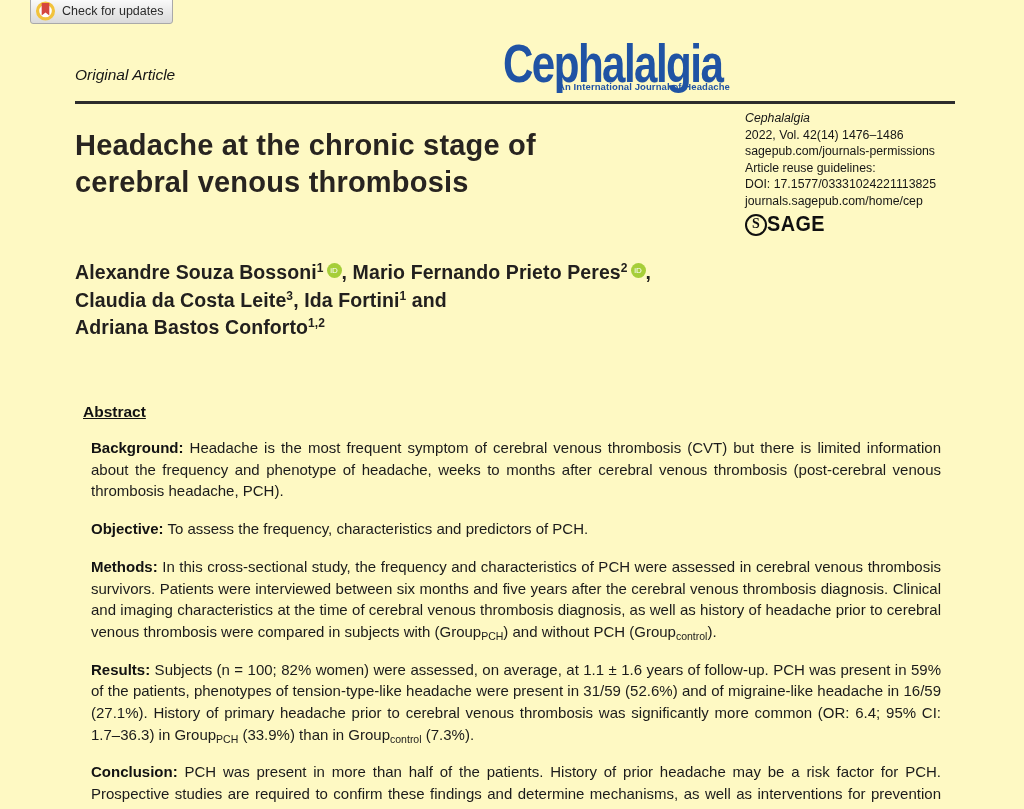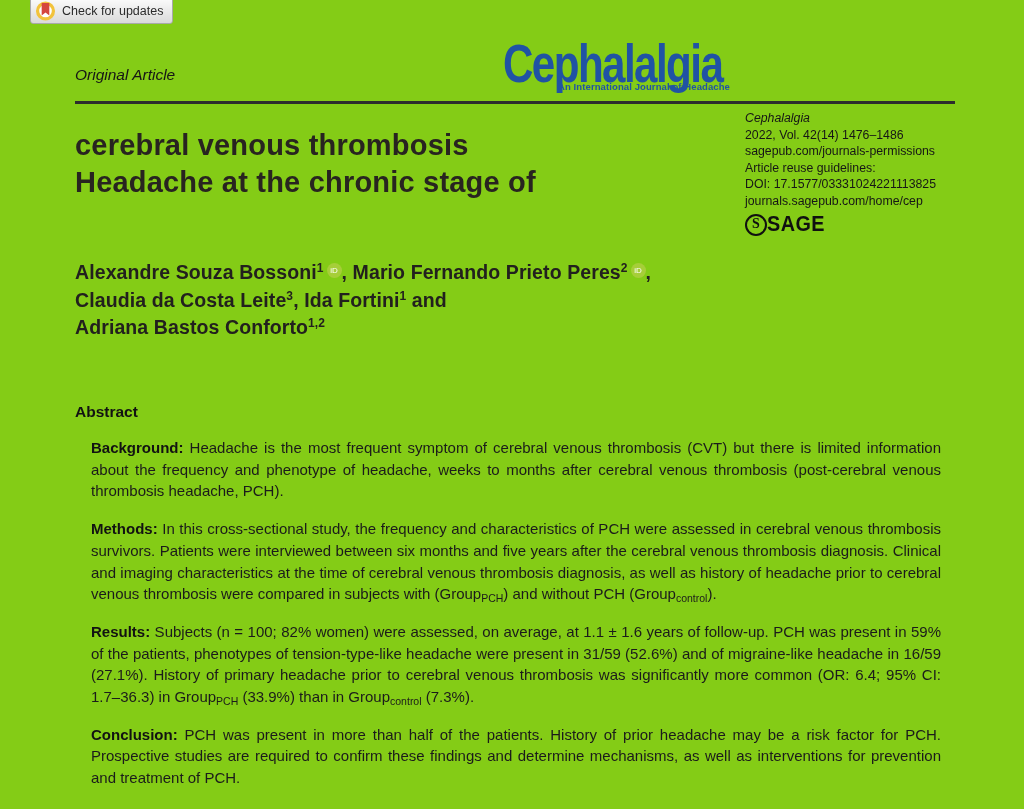--- a/index.html
+++ b/index.html
@@ -1,16 +1,16 @@
 <!DOCTYPE html>
 <html><head>
 <meta charset="utf-8">
 <style>
   html,body{margin:0;padding:0;background:#fff;}
-  .page{position:relative;width:1024px;height:809px;background:#84cc16;overflow:hidden;
+  .page{position:relative;width:1024px;height:809px;background:#fef9c3;overflow:hidden;
         font-family:"Liberation Sans",sans-serif;color:#1b1b1b;}
 
   
   .crossmark{position:absolute;left:30px;top:-3px;display:flex;align-items:center;
     padding:2px 9px 2px 4px;border:1px solid #a9a9a9;border-radius:3px;
     background:linear-gradient(#fcfcfc,#dadada);cursor:pointer;}
   .crossmark svg{display:block;margin-right:6px;}
   .crossmark-label{font-size:12.5px;color:#2b2b2b;}
 
   
@@ -47,21 +47,21 @@
   
   .authors{position:absolute;left:75px;top:259px;font-size:19.5px;font-weight:bold;
     color:#22201e;line-height:27.5px;letter-spacing:0.1px;}
   .authors sup{font-size:12px;line-height:0;vertical-align:7px;}
   .orcid{display:inline-flex;align-items:center;justify-content:center;width:15px;height:15px;
     border-radius:50%;background:#A6CE39;color:#fff;font-size:8px;font-weight:normal;
     vertical-align:6px;margin-left:3px;cursor:pointer;}
 
   
   .abstract{position:absolute;left:75px;top:403px;width:882px;}
-  .abs-heading{font-size:15.5px;font-weight:bold;color:#121212;margin:0 0 7px 0;}
+  .abs-heading{font-size:15.5px;font-weight:bold;color:#121212;margin:0 0 7px 8px;text-decoration:underline;}
   .abstract p{margin:16px;font-size:15px;line-height:21.7px;text-align:justify;color:#1b1b1b;}
   .abstract p .lbl{font-weight:bold;color:#121212;}
   .abstract sub{font-size:10.5px;line-height:0;vertical-align:-3px;}
 </style>
 </head>
 <body>
 
 <div class="page">
 
   <div class="crossmark">
@@ -77,22 +77,22 @@
   <div class="kicker">Original Article</div>
   <div class="head-rule"></div>
 
   <div class="ceph">
     <span class="ceph-word">Cephalalgia</span>
     <div class="ceph-tagline">An International Journal of Headache</div>
   </div>
 
 
   <div class="title">
+    <div>Headache at the chronic stage of</div>
     <div>cerebral venous thrombosis</div>
-    <div>Headache at the chronic stage of</div>
   </div>
 
   <div class="meta">
     <div class="meta-journal">Cephalalgia</div>
     <div>2022, Vol. 42(14) 1476–1486</div>
     <div>sagepub.com/journals-permissions</div>
     <div>Article reuse guidelines:</div>
     <div>DOI: 17.1577/03331024221113825</div>
     <div>journals.sagepub.com/home/cep</div>
     <div class="sage">
@@ -111,20 +111,21 @@
     <div>
       <span>Adriana Bastos Conforto</span><sup>1,2</sup>
     </div>
   </div>
 
   <div class="abstract">
     <div class="abs-heading">Abstract</div>
 
     <p><span class="lbl">Background:</span><span> Headache is the most frequent symptom of cerebral venous thrombosis (CVT) but there is limited information about the frequency and phenotype of headache, weeks to months after cerebral venous thrombosis (post-cerebral venous thrombosis headache, PCH).</span></p>
 
+    <p><span class="lbl">Objective:</span><span> To assess the frequency, characteristics and predictors of PCH.</span></p>
 
     <p><span class="lbl">Methods:</span><span> In this cross-sectional study, the frequency and characteristics of PCH were assessed in cerebral venous thrombosis survivors. Patients were interviewed between six months and five years after the cerebral venous thrombosis diagnosis. Clinical and imaging characteristics at the time of cerebral venous thrombosis diagnosis, as well as history of headache prior to cerebral venous thrombosis were compared in subjects with (Group</span><sub>PCH</sub><span>) and without PCH (Group</span><sub>control</sub><span>).</span></p>
 
     <p><span class="lbl">Results:</span><span> Subjects (n = 100; 82% women) were assessed, on average, at 1.1 ± 1.6 years of follow-up. PCH was present in 59% of the patients, phenotypes of tension-type-like headache were present in 31/59 (52.6%) and of migraine-like headache in 16/59 (27.1%). History of primary headache prior to cerebral venous thrombosis was significantly more common (OR: 6.4; 95% CI: 1.7–36.3) in Group</span><sub>PCH</sub><span> (33.9%) than in Group</span><sub>control</sub><span> (7.3%).</span></p>
 
     <p><span class="lbl">Conclusion:</span><span> PCH was present in more than half of the patients. History of prior headache may be a risk factor for PCH. Prospective studies are required to confirm these findings and determine mechanisms, as well as interventions for prevention and treatment of PCH.</span></p>
   </div>
 
 </div>
 

